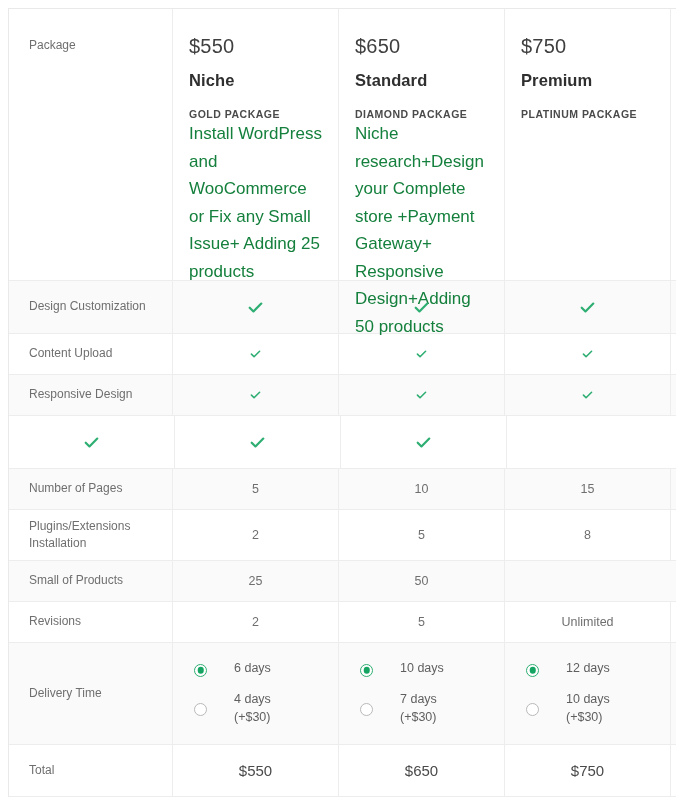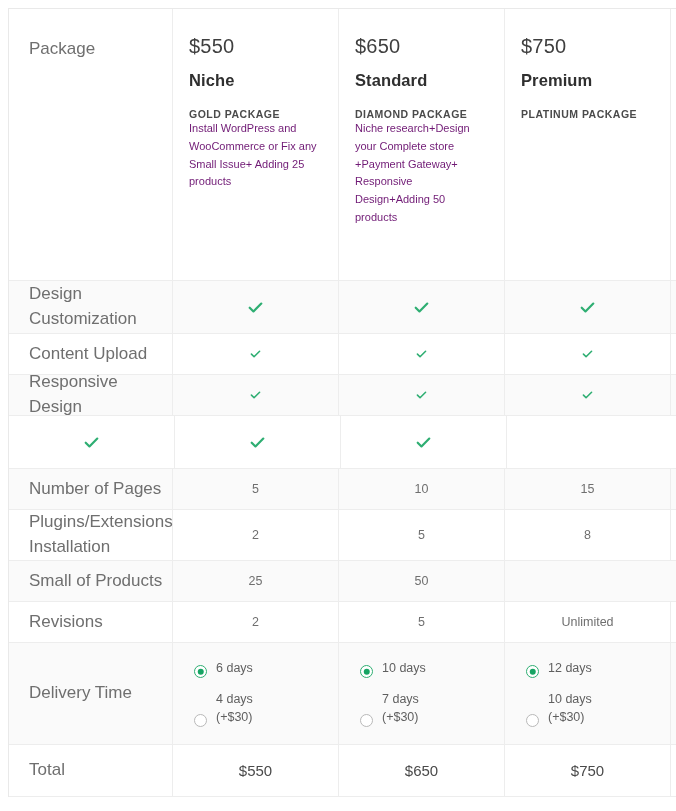--- a/index.html
+++ b/index.html
@@ -23,48 +23,48 @@
   }
   .c-label{width:164px;padding:14px 0 14px 20px;}
   .c-pkg{width:166px;padding:14px 16px;align-items:center;}
 
   
   .row-header{align-items:stretch;}
   .row-header .cell{justify-content:flex-start;}
   .hdr-label{padding-top:28px;}
   .hdr-pkg{align-items:flex-start;padding:26px 16px 20px 16px;}
   .lbl{
-    font-size:17px;color:#6f6f6f;line-height:1.45;font-weight:400;
+    font-size:12px;color:#6f6f6f;line-height:1.45;font-weight:400;
   }
   .price{
     font-size:20px;color:#3f3f3f;font-weight:400;letter-spacing:.2px;
     margin-bottom:13px;
   }
   .pkg-name{
     font-size:16.5px;color:#2f2f2f;font-weight:700;margin-bottom:18px;
     letter-spacing:.1px;
   }
   .pkg-tier{
     font-size:10.5px;color:#4a4a4a;font-weight:700;letter-spacing:.5px;
     margin-bottom:0;
   }
   .pkg-desc{
-    font-size:11px;color:#701a75;line-height:1.62;font-weight:400;
+    font-size:17px;color:#15803d;line-height:1.62;font-weight:400;
   }
 
   
   .val{font-size:12.5px;color:#6f6f6f;text-align:center;}
   .val-total{font-size:15px;color:#4a4a4a;text-align:center;}
 
   
   .check{display:block;width:17px;height:17px;}
 
   
   .radio-group{display:flex;flex-direction:column;gap:13px;align-items:flex-start;width:100%;padding-left:10px;}
-  .radio-opt{display:flex;align-items:flex-end;gap:9px;}
+  .radio-opt{display:flex;align-items:center;gap:27px;}
   .radio{
     width:13px;height:13px;border-radius:50%;flex:0 0 auto;
     box-sizing:border-box;margin-top:2px;position:relative;
     border:1.5px solid #b9b9b9;background:#fff;
   }
   .radio.on{border-color:#2eae72;}
   .radio.on::after{
     content:"";position:absolute;left:50%;top:50%;
     width:6.5px;height:6.5px;border-radius:50%;
     background:#16a463;transform:translate(-50%,-50%);

